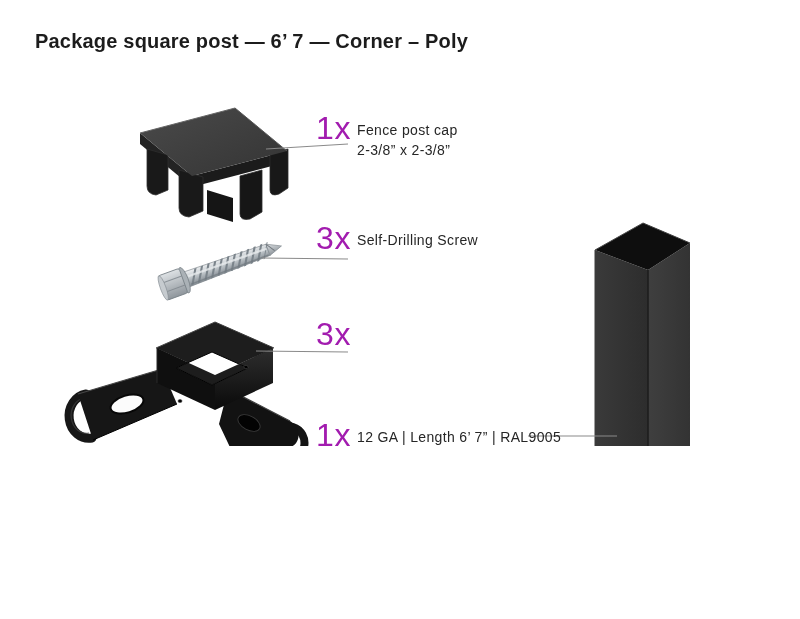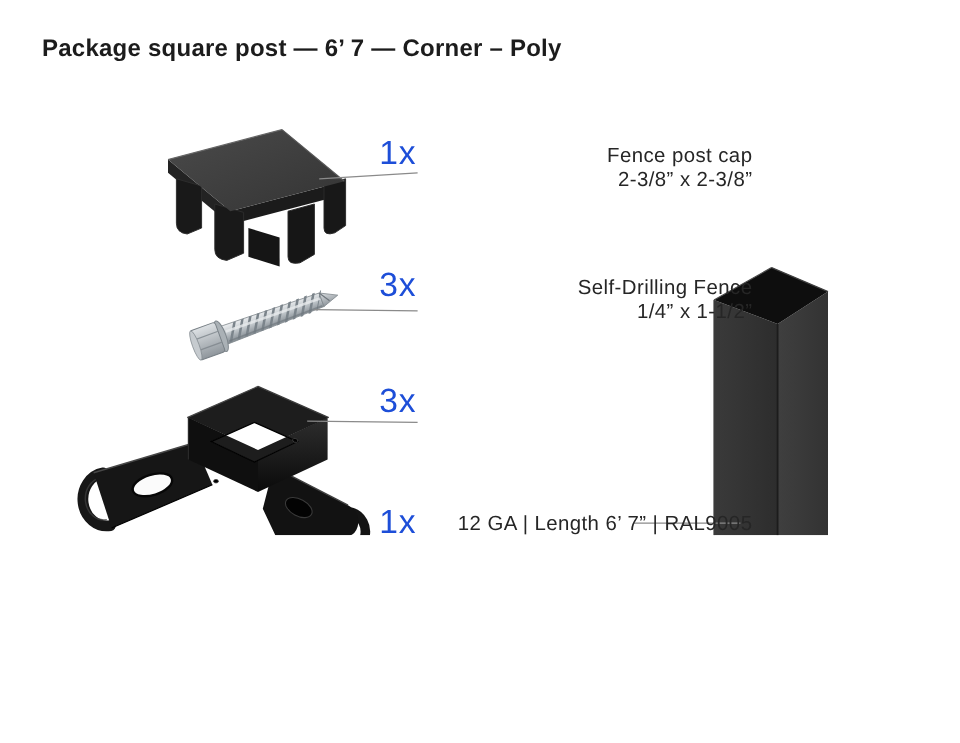--- a/index.html
+++ b/index.html
@@ -2,24 +2,24 @@
 <html><head>
 <meta charset="utf-8">
 <style>
   html,body{margin:0;padding:0;background:#fff;}
   .page{position:relative;width:800px;height:446px;background:#ffffff;overflow:hidden;
         font-family:"Liberation Sans","DejaVu Sans",sans-serif;}
   .title{position:absolute;left:35px;top:30px;font-size:20px;font-weight:700;
          color:#1c1c1c;letter-spacing:.2px;white-space:nowrap;}
   .diagram-svg{position:absolute;left:0;top:0;}
   .item{position:absolute;left:316px;}
-  .qty{font-size:28px;font-weight:400;color:#1d4ed8;letter-spacing:.8px;line-height:24px;}
+  .qty{font-size:32px;font-weight:400;color:#a21caf;letter-spacing:.8px;line-height:24px;}
   .desc{position:absolute;left:41px;top:4px;width:270px;}
-  .desc-line{font-size:17px;line-height:20px;font-weight:500;color:#262626;
-             letter-spacing:.35px;white-space:nowrap;text-align:right;}
+  .desc-line{font-size:14px;line-height:20px;font-weight:500;color:#262626;
+             letter-spacing:.35px;white-space:nowrap;}
 </style>
 </head>
 <body>
 
 <div class="page">
 
   <svg class="diagram-svg" width="800" height="619" viewBox="0 0 800 619">
     <defs>
       <linearGradient id="gCapTop" x1="0" y1="0" x2="1" y2="1">
         <stop offset="0" stop-color="#4a4a4a"></stop>
@@ -165,22 +165,21 @@
     <div class="qty">1x</div>
     <div class="desc">
       <div class="desc-line">Fence post cap</div>
       <div class="desc-line">2-3/8” x 2-3/8”</div>
     </div>
   </div>
 
   <div class="item" style="top:226px">
     <div class="qty">3x</div>
     <div class="desc">
-      <div class="desc-line">Self-Drilling Fence</div>
-      <div class="desc-line">1/4” x 1-1/2”</div>
+      <div class="desc-line">Self-Drilling Screw</div>
     </div>
   </div>
 
   <div class="item" style="top:322px">
     <div class="qty">3x</div>
     <div class="desc">
     </div>
   </div>
 
   <div class="item" style="top:423px">

